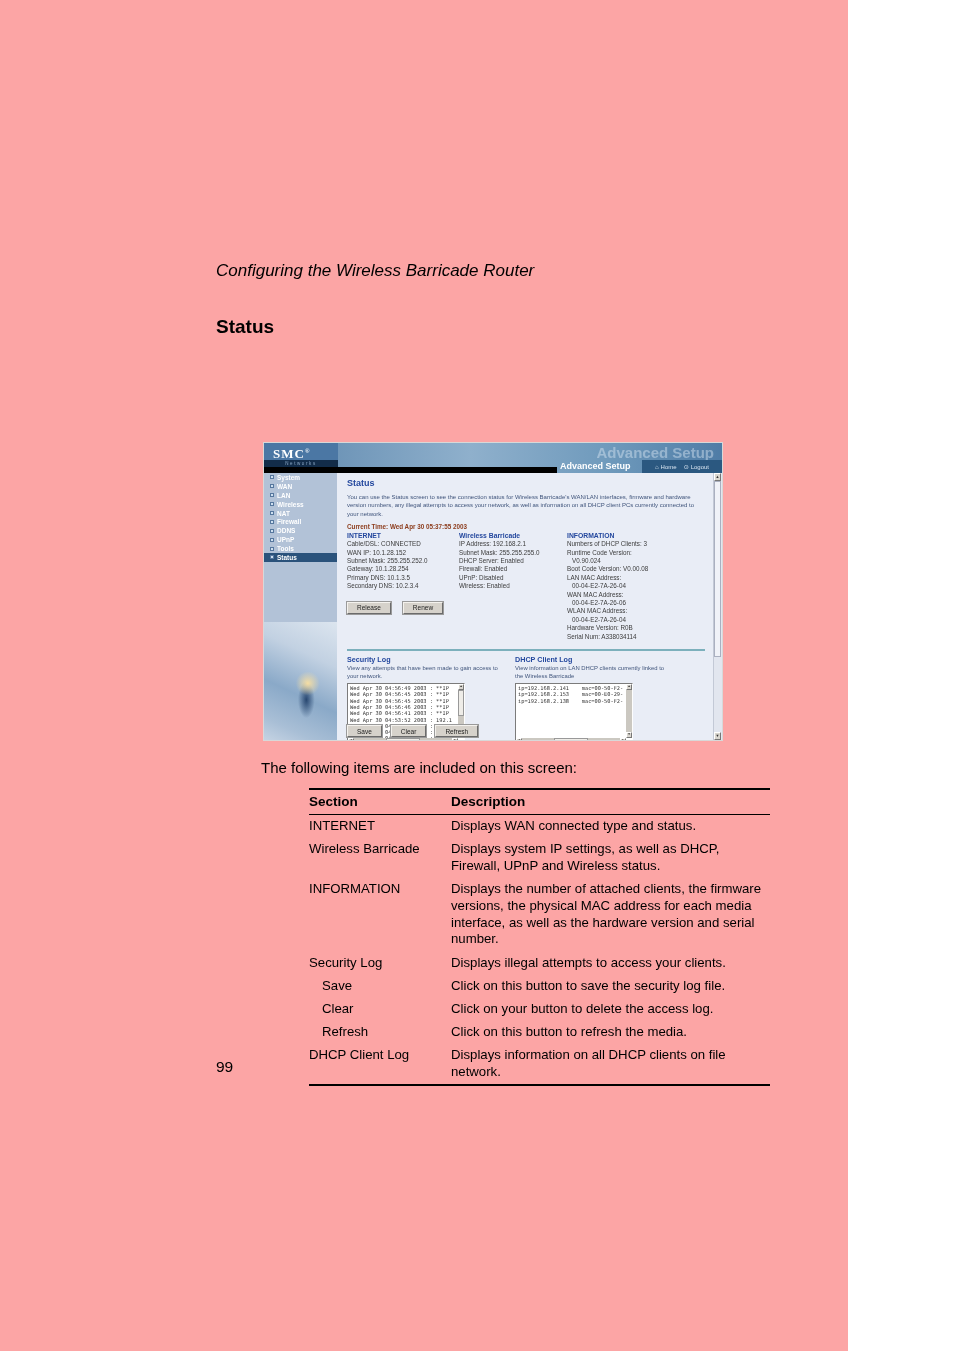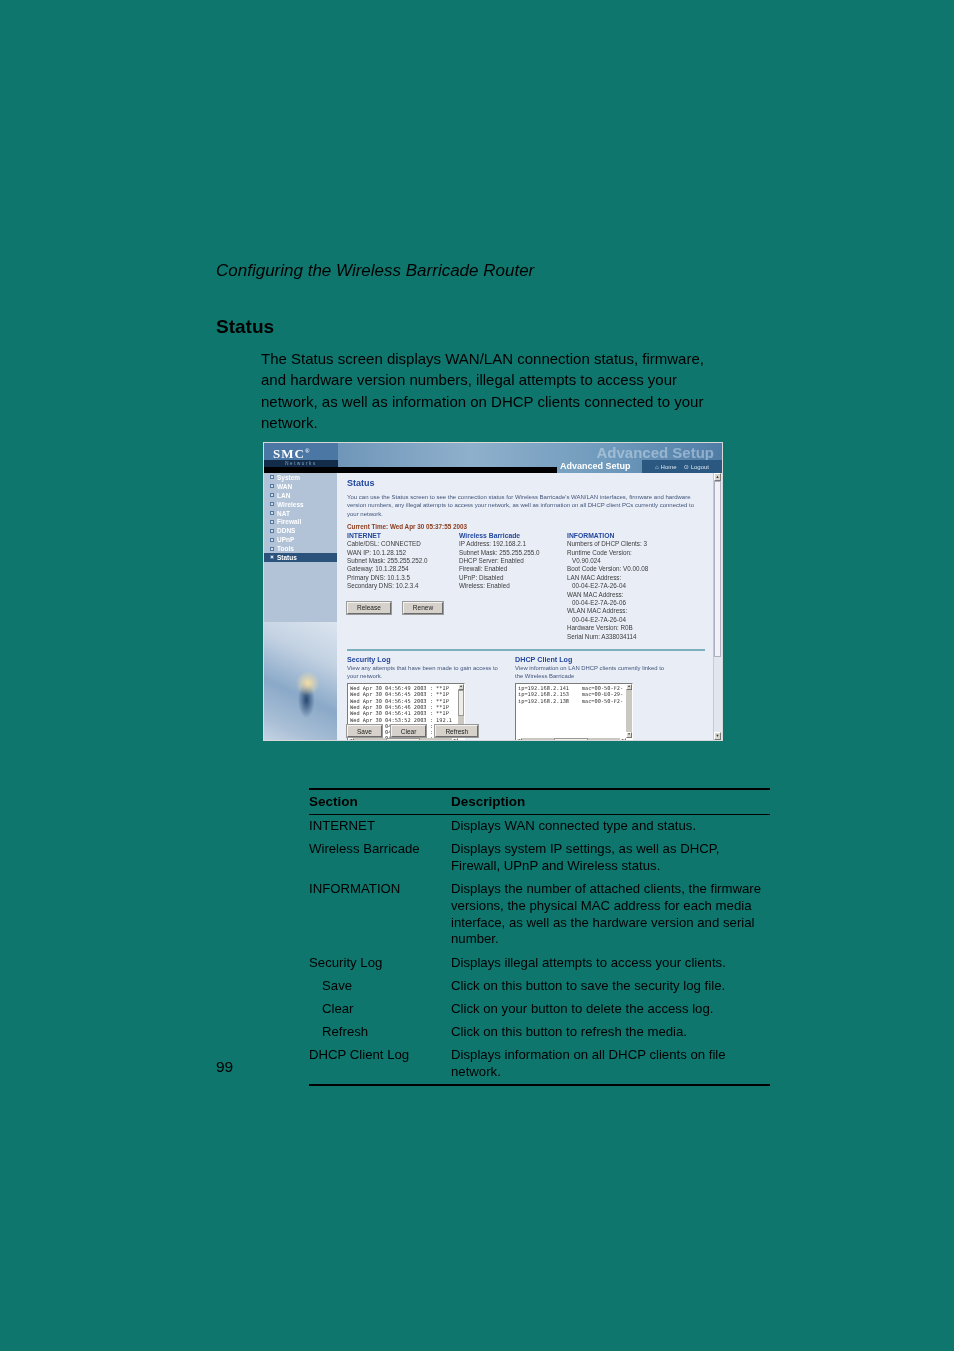--- a/index.html
+++ b/index.html
@@ -1,16 +1,16 @@
 <!DOCTYPE html>
 <html><head>
 <meta charset="utf-8">
 <style>
   html,body{margin:0;padding:0;background:#fff;}
-  .page{position:relative;width:954px;height:1351px;background:#0f766e;
+  .page{position:relative;width:848px;height:1351px;background:#fca5a5;
         font-family:"Liberation Sans",sans-serif;color:#000;overflow:hidden;}
 
   
   .running-header{position:absolute;left:216px;top:261px;font-size:17px;font-style:italic;}
   .section-title{position:absolute;left:216px;top:316px;font-size:19px;font-weight:bold;margin:0;}
   .intro{position:absolute;left:261px;top:348px;width:452px;font-size:15px;line-height:21.3px;margin:0;}
   .table-intro{position:absolute;left:261px;top:759px;font-size:15px;margin:0;}
   .page-number{position:absolute;left:216px;top:1058px;font-size:15.5px;}
 
   
@@ -99,21 +99,20 @@
   td.sec{width:123px;padding-right:6px;}
   tr.indent td.sec{padding-left:13px;}
 </style>
 </head>
 <body>
 
 <div class="page" style="--accent: #24489e;">
 
   <div class="running-header">Configuring the Wireless Barricade Router</div>
   <h1 class="section-title">Status</h1>
-  <p class="intro">The Status screen displays WAN/LAN connection status, firmware, and hardware version numbers, illegal attempts to access your network, as well as information on DHCP clients connected to your network.</p>
 
   <div class="shot">
     <div class="shot-header">
       <div class="logo">
         <div class="logo-text">
           <span>SMC</span><sup>®</sup>
         </div>
         <div class="logo-band">Networks</div>
       </div>
       <div class="watermark">Advanced Setup</div>
@@ -292,20 +291,21 @@
       </div>
 
       <div class="vscroll-page">
         <div class="vp-btn vp-up">▲</div>
         <div class="vp-thumb"></div>
         <div class="vp-btn vp-down">▼</div>
       </div>
     </div>
   </div>
 
+  <p class="table-intro">The following items are included on this screen:</p>
 
   <table class="desc-table">
     <colgroup>
         <col style="width:123px">
         <col>
       </colgroup>
     <thead>
       <tr>
         <th>Section</th>
         <th>Description</th>

